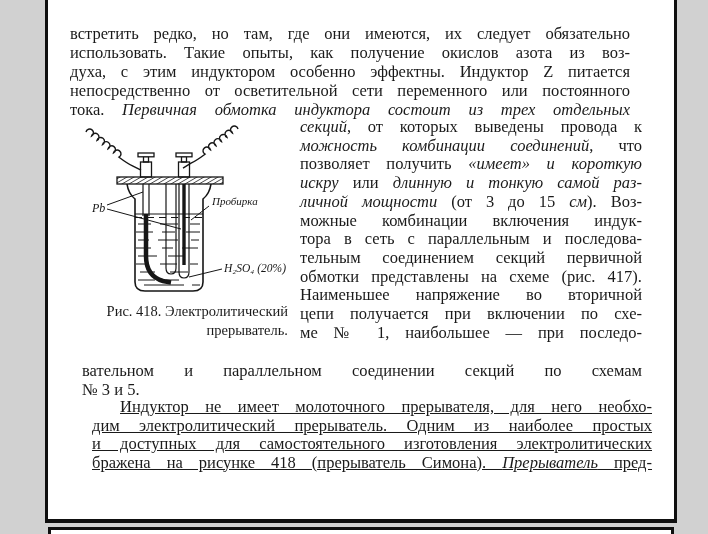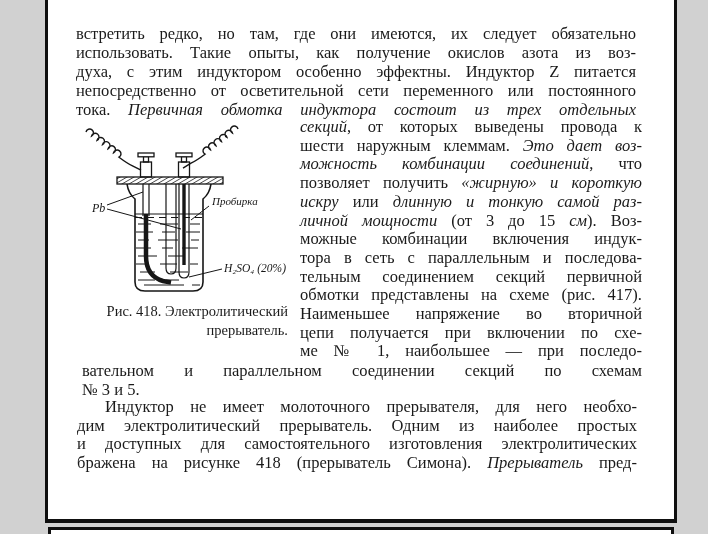--- a/index.html
+++ b/index.html
@@ -16,24 +16,24 @@
   }
   .page-frame-next{
     position:absolute;left:48px;top:527px;width:626px;height:7px;
     box-sizing:border-box;background:#ffffff;
     border:3px solid #0f0f0f;border-bottom:none;
   }
   .tb{position:absolute;font-size:16.5px;}
   .tb .ln{text-align:justify;text-align-last:justify;white-space:normal;}
   .tb .noj{text-align:center;text-align-last:left;}
   .it{font-style:italic;}
-  #para1{left:76px;top:24px;width:560px;line-height:19px;}
+  #para1{left:70px;top:24px;width:560px;line-height:19px;}
   #rightcol{left:300px;top:118px;width:342px;line-height:18.7px;}
   #para1end{left:82px;top:361px;width:560px;line-height:19px;}
-  #para2{left:77px;top:398px;width:560px;line-height:18.5px;}
+  #para2{left:92px;top:398px;width:560px;line-height:18.5px;text-decoration:underline;}
   #para2 .indent{text-indent:28px;}
   #fig{position:absolute;left:78px;top:124px;}
   #figcap{
     position:absolute;left:74px;top:302px;width:214px;
     font-size:14.5px;line-height:18.5px;text-align:right;
   }
   svg .sk{stroke:#161616;fill:none;}
   svg text{fill:#161616;font-family:"Liberation Serif","DejaVu Serif",serif;}
 </style>
 </head>
@@ -45,23 +45,22 @@
 <div class="tb" id="para1">
   <div class="ln"><span>встретить редко, но там, где они имеются, их следует обязательно</span></div>
   <div class="ln"><span>использовать. Такие опыты, как получение окислов азота из воз-</span></div>
   <div class="ln"><span>духа, с этим индуктором особенно эффектны. Индуктор Z питается</span></div>
   <div class="ln"><span>непосредственно от осветительной сети переменного или постоянного</span></div>
   <div class="ln"><span>тока. </span><span class="it">Первичная обмотка индуктора состоит из трех отдельных</span></div>
 </div>
 
 <div class="tb" id="rightcol">
   <div class="ln"><span class="it">секций</span><span>, от которых выведены провода к</span></div>
-  <div class="ln"><span>шести наружным клеммам. </span><span class="it">Это дает воз-</span></div>
   <div class="ln"><span class="it">можность комбинации соединений</span><span>, что</span></div>
-  <div class="ln"><span>позволяет получить </span><span class="it">«жирную» и короткую</span></div>
+  <div class="ln"><span>позволяет получить </span><span class="it">«имеет» и короткую</span></div>
   <div class="ln"><span class="it">искру</span><span> или </span><span class="it">длинную и тонкую самой раз-</span></div>
   <div class="ln"><span class="it">личной мощности</span><span> (от 3 до 15 </span><span class="it">см</span><span>). Воз-</span></div>
   <div class="ln"><span>можные комбинации включения индук-</span></div>
   <div class="ln"><span>тора в сеть с параллельным и последова-</span></div>
   <div class="ln"><span>тельным соединением секций первичной</span></div>
   <div class="ln"><span>обмотки представлены на схеме (рис. 417).</span></div>
   <div class="ln"><span>Наименьшее напряжение во вторичной</span></div>
   <div class="ln"><span>цепи получается при включении по схе-</span></div>
   <div class="ln"><span>ме № 1, наибольшее — при последо-</span></div>
 </div>

